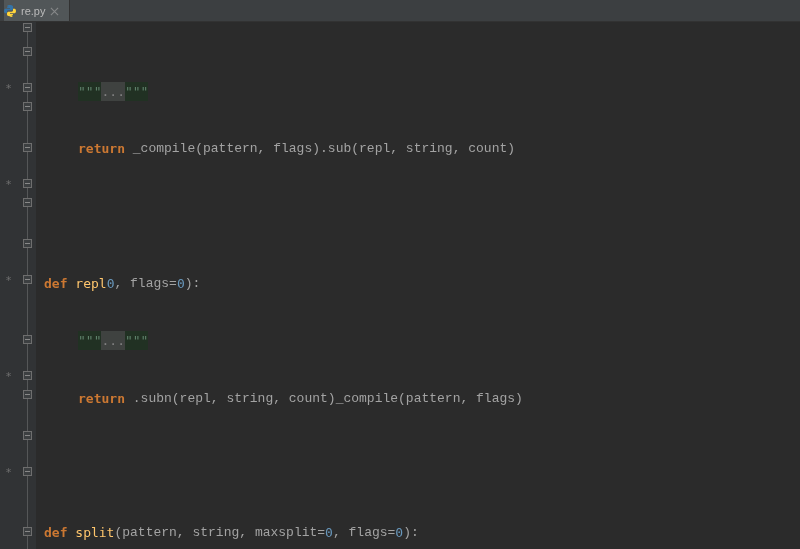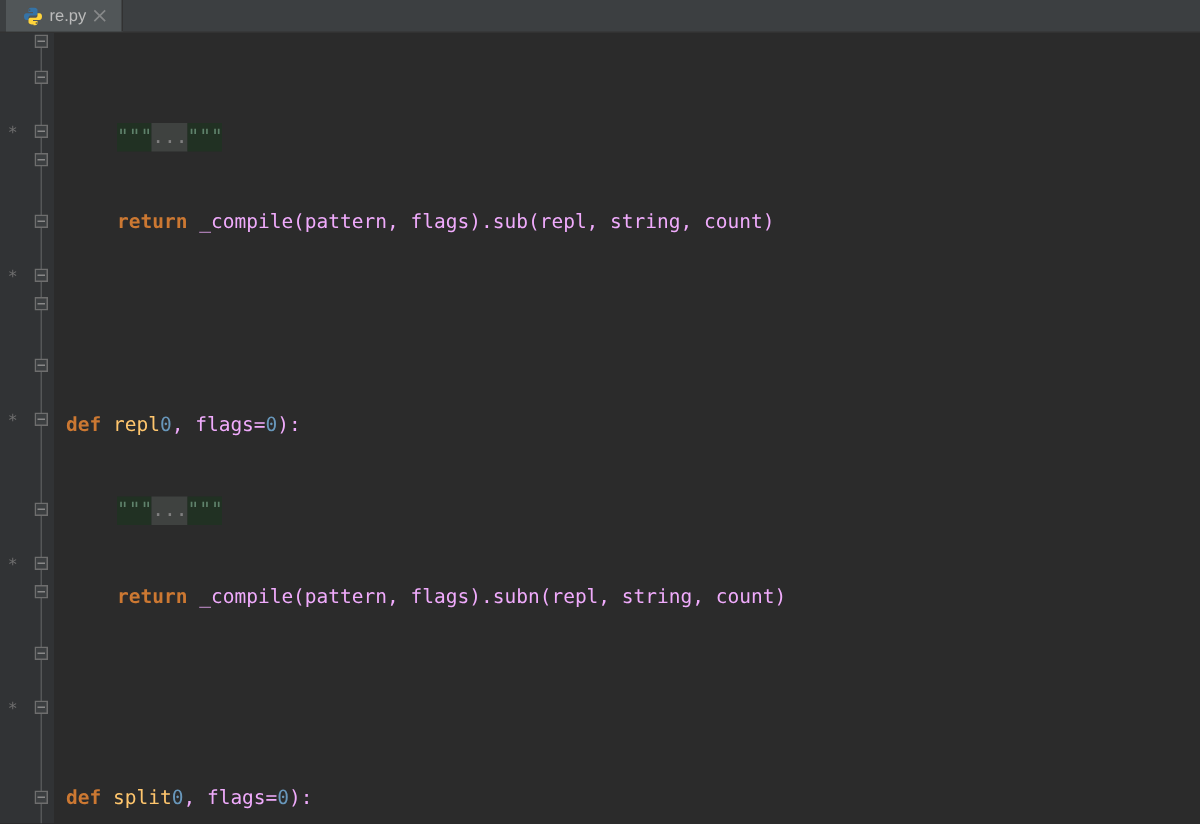--- a/index.html
+++ b/index.html
@@ -16,21 +16,21 @@
     background: #3c3f41;
     border-bottom: 1px solid #323232;
     display: flex;
     align-items: stretch;
     padding-left: 4px;
   }
   .tab {
     display: flex;
     align-items: center;
     gap: 5px;
-    padding: 0 10px 0 12px;
+    padding: 0 10px 0 0;
     background: #515658;
     border-right: 1px solid #323232;
     font-size: 11px;
     color: #bbb;
     font-family: "Segoe UI", "Helvetica Neue", sans-serif;
   }
   .tab-icon { width: 12px; height: 12px; display:inline-flex; }
   .tab-close { width: 9px; height: 9px; opacity: .6; }
   .editor {
     position: relative;
@@ -78,21 +78,21 @@
   .code {
     padding-left: 8px;
     padding-top: 2px;
     line-height: 19.2px;
     white-space: pre;
     position: relative;
   }
   .ln { height: 19.2px; display:flex; align-items:center; }
   .kw { color: #cc7832; font-weight: bold; }
   .fn { color: #ffc66d; }
-  .id { color: #f0abfc; }
+  .id { color: #a3a3a3; font-family: Liberation Mono, monospace; }
   .num { color: #6897bb; }
   .doc-bg {
     background: #3f4240;
     color: #808080;
   }
   .doc-bg-q {
     background: #213123;
     color: #5f826b;
   }
   .indent { display:inline-block; width: 34px; } 
@@ -223,24 +223,24 @@
   </div>
 
   <div class="code">
 
     <div class="ln"><span class="indent"></span><span class="doc-bg-q">"""</span><span class="doc-bg">...</span><span class="doc-bg-q">"""</span></div>
     <div class="ln"><span class="indent"></span><span class="kw">return</span><span> </span><span class="id">_compile(pattern, flags).sub(repl, string, count)</span></div>
     <div class="ln"></div>
 
     <div class="ln"><span class="kw">def</span><span> </span><span class="fn">repl</span><span class="num">0</span><span class="id">, flags=</span><span class="num">0</span><span class="id">):</span></div>
     <div class="ln"><span class="indent"></span><span class="doc-bg-q">"""</span><span class="doc-bg">...</span><span class="doc-bg-q">"""</span></div>
-    <div class="ln"><span class="indent"></span><span class="kw">return</span><span> </span><span class="id">_compile(pattern, flags)</span><span class="id">.subn(repl, string, count)</span></div>
+    <div class="ln"><span class="indent"></span><span class="kw">return</span><span> </span><span class="id">.subn(repl, string, count)</span><span class="id">_compile(pattern, flags)</span></div>
     <div class="ln"></div>
 
-    <div class="ln"><span class="kw">def</span><span> </span><span class="fn">split</span><span class="num">0</span><span class="id">, flags=</span><span class="num">0</span><span class="id">):</span></div>
+    <div class="ln"><span class="kw">def</span><span> </span><span class="fn">split</span><span class="id">(pattern, string, maxsplit=</span><span class="num">0</span><span class="id">, flags=</span><span class="num">0</span><span class="id">):</span></div>
     
     
     
 
     
     
     
     
 
     

